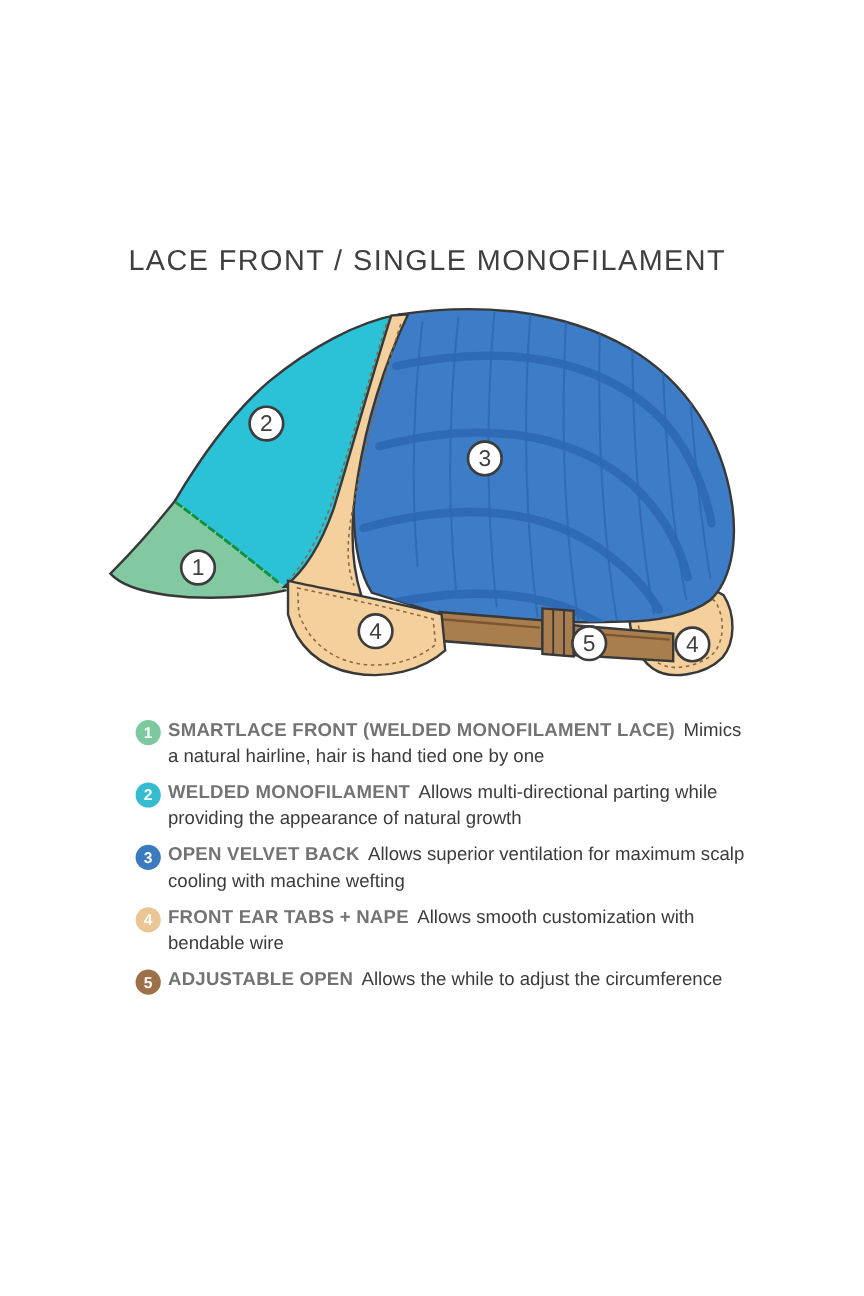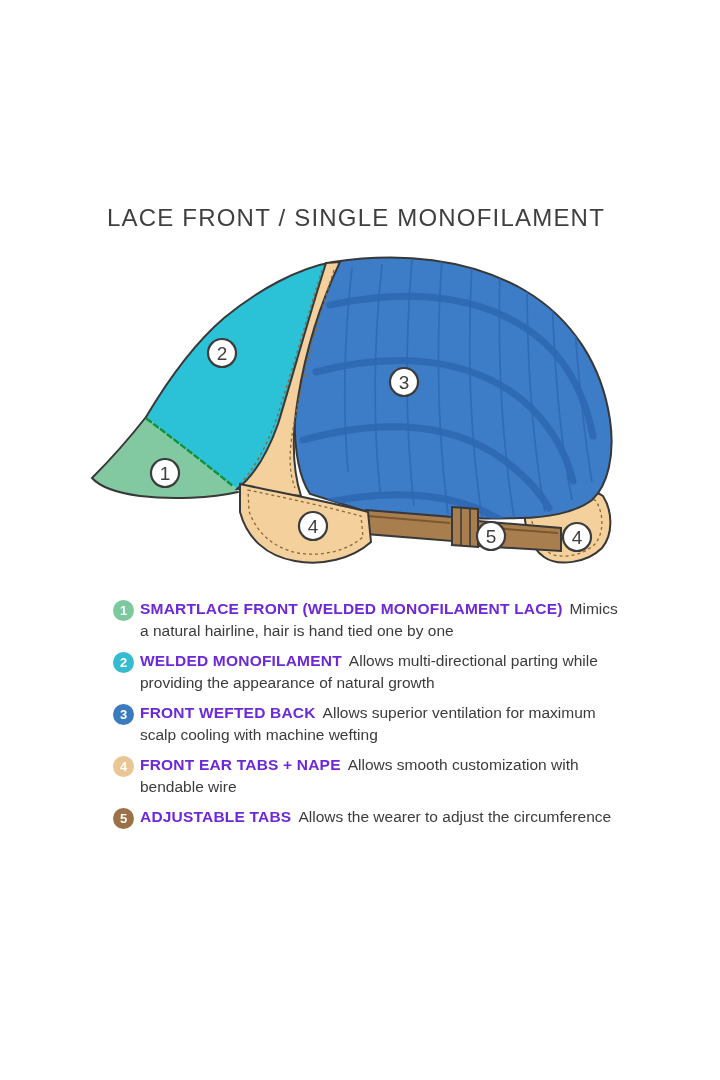--- a/index.html
+++ b/index.html
@@ -65,21 +65,21 @@
     font-weight:bold;
     line-height:1;
   }
   .legend-text{
     margin:0;
     font-size:15.5px;
     line-height:22px;
     color:#3B3B3B;
   }
   .legend-text strong{
-    color:#6d28d9;
+    color:#737373;
     margin-right:7px;
     letter-spacing:.2px;
     text-align:right;
   }
 </style>
 </head>
 <body>
 
 <div class="screen">
 
@@ -187,27 +187,27 @@
       <p class="legend-text"><strong>SMARTLACE FRONT (WELDED MONOFILAMENT LACE)</strong><span>Mimics a natural hairline, hair is hand tied one by one</span></p>
     </div>
 
     <div class="legend-item">
       <span class="legend-badge" style="background-color: rgb(53, 188, 209);">2</span>
       <p class="legend-text"><strong>WELDED MONOFILAMENT</strong><span>Allows multi-directional parting while providing the appearance of natural growth</span></p>
     </div>
 
     <div class="legend-item">
       <span class="legend-badge" style="background-color: rgb(58, 123, 190);">3</span>
-      <p class="legend-text"><strong>FRONT WEFTED BACK</strong><span>Allows superior ventilation for maximum scalp cooling  with machine wefting</span></p>
+      <p class="legend-text"><strong>OPEN VELVET BACK</strong><span>Allows superior ventilation for maximum scalp cooling  with machine wefting</span></p>
     </div>
 
     <div class="legend-item">
       <span class="legend-badge" style="background-color: rgb(233, 198, 147);">4</span>
       <p class="legend-text"><strong>FRONT EAR TABS + NAPE</strong><span>Allows smooth customization with bendable wire</span></p>
     </div>
 
     <div class="legend-item">
       <span class="legend-badge" style="background-color: rgb(156, 113, 72);">5</span>
-      <p class="legend-text"><strong>ADJUSTABLE TABS</strong><span>Allows the wearer to adjust the circumference</span></p>
+      <p class="legend-text"><strong>ADJUSTABLE OPEN</strong><span>Allows the while to adjust the circumference</span></p>
     </div>
 
   </div>
 </div>
 
 </body></html>

